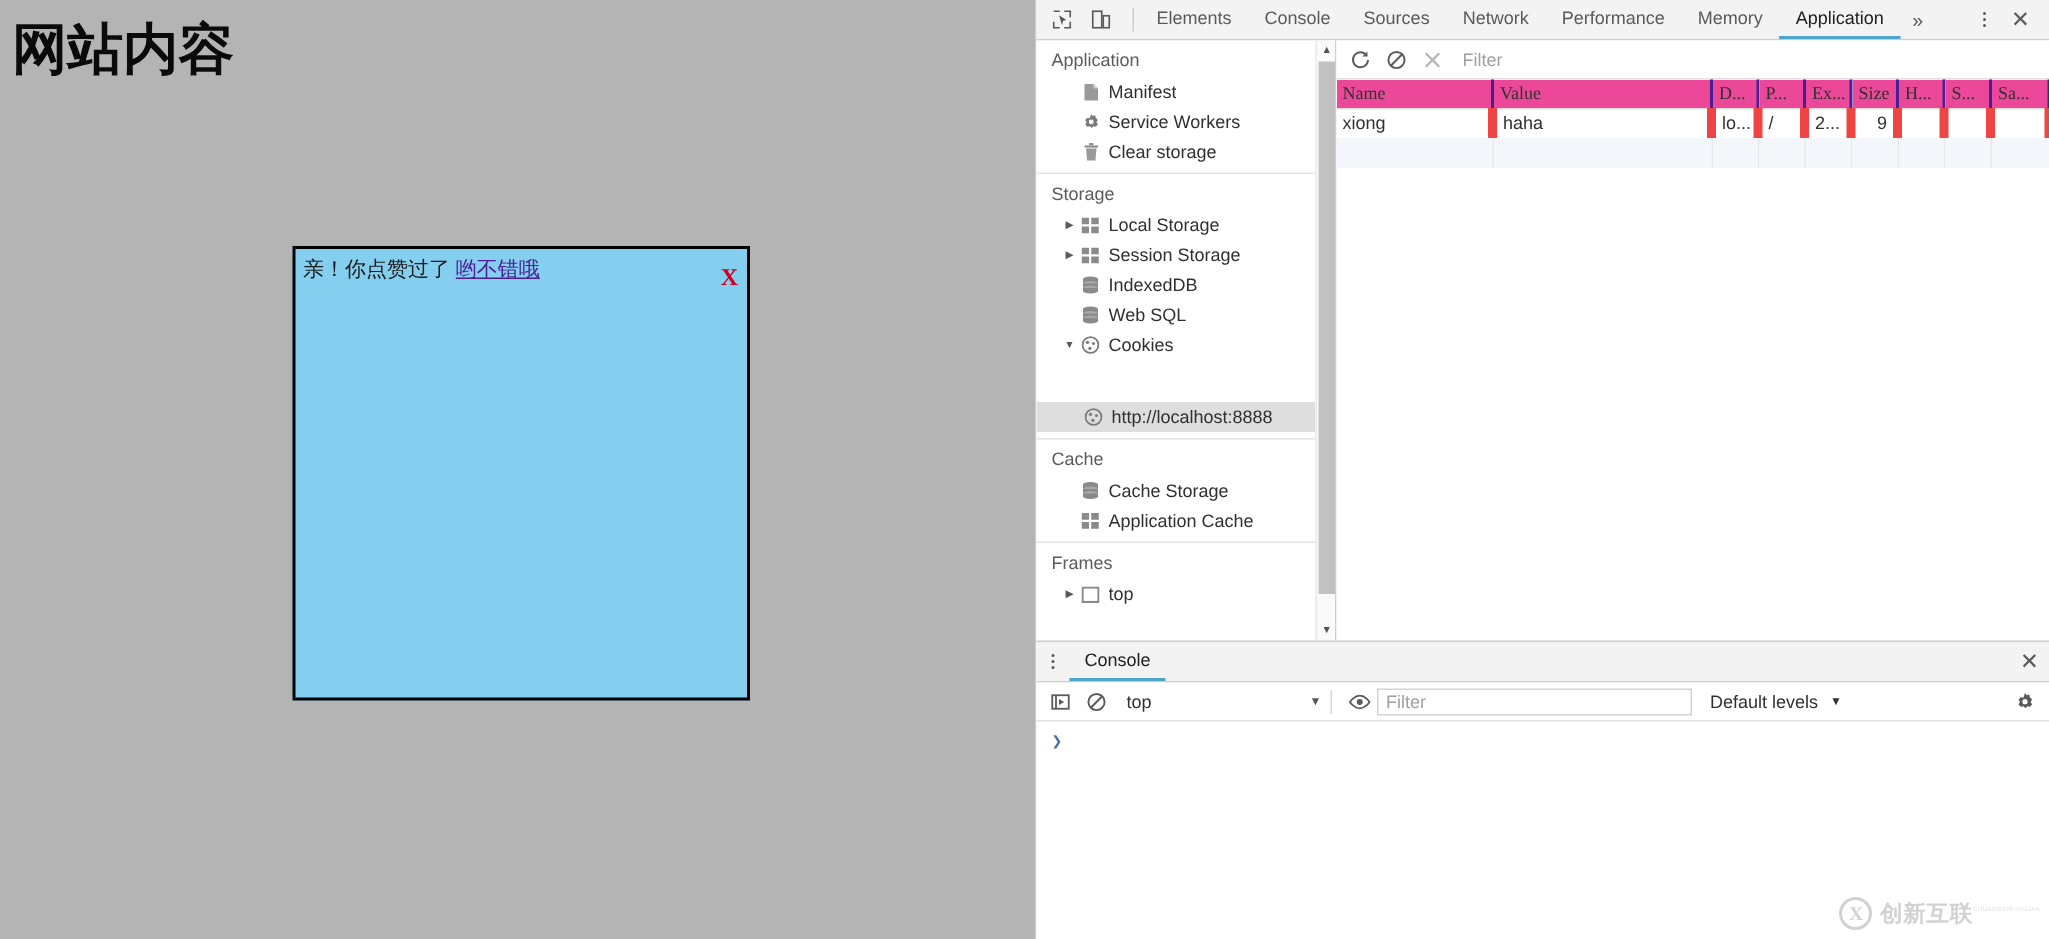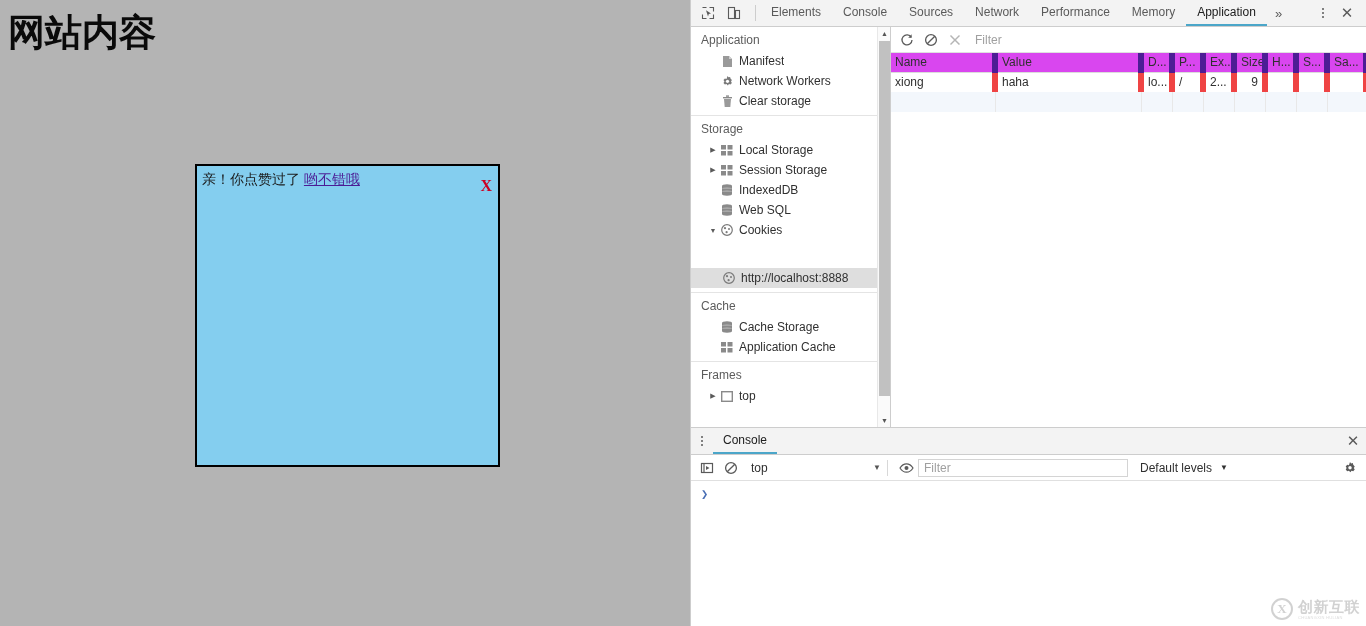--- a/index.html
+++ b/index.html
@@ -170,27 +170,27 @@
   }
   .ck-filter {
     flex: 1; margin-left: 8px; font-size: 12px; color: #a0a0a0;
     cursor: text;
   }
   table.ck-table {
     width: 475px; border-collapse: collapse; table-layout: fixed;
     font-size: 12px;
   }
   table.ck-table th {
-    height: 19px; background: #d946ef;
+    height: 19px; background: #ec4899;
     font-weight: normal; text-align: left;
     color: #303030;
-    border-right: 6px solid #4c1d95;
+    border-right: 2px solid #4c1d95;
     border-bottom: 1px solid #dcdcdc;
     padding: 0 4px;
-    overflow: hidden; white-space: nowrap;
+    overflow: hidden; white-space: nowrap; font-family: Liberation Serif, serif;
   }
   table.ck-table td {
     height: 20px;
     border-right: 6px solid #ef4444;
     padding: 0 4px;
     color: #303030;
     overflow: hidden; white-space: nowrap;
   }
   table.ck-table td.num { text-align: right; }
   table.ck-table tr.data-row { background: #ffffff; }
@@ -262,21 +262,21 @@
     opacity: 0.30;
     pointer-events: none;
   }
   .wm-circle {
     width: 22px; height: 22px; border-radius: 50%;
     border: 2px solid #6b6b6b;
     display: flex; align-items: center; justify-content: center;
     font-size: 13px; font-weight: bold; color: #6b6b6b;
     font-family: "Liberation Serif", serif;
   }
-  .wm-text { display: flex; flex-direction: column; line-height: 1; }
+  .wm-text { display: flex; flex-direction: row; line-height: 1; }
   .wm-cn { font-size: 15px; font-weight: bold; color: #6b6b6b; letter-spacing: 0.5px; }
   .wm-en { font-size: 4px; color: #8a8a8a; letter-spacing: 0.3px; margin-top: 2px; }
 </style>
 </head>
 <body>
 
 <div id="root">
 
   <div class="page-viewport">
     <div class="page-title">网站内容</div>
@@ -345,21 +345,21 @@
             <span class="sb-label">Manifest</span>
           </div>
           <div class="sb-item indent1">
             <span class="sb-arrow spacer">▶</span>
             <span class="sb-ico">
               <svg width="13" height="13" viewBox="0 0 13 13">
                   <path d="M6.5 1l1 1.3 1.6-.4.4 1.6L10.9 5 10 6.5l.9 1.5-1.4 1.5-1.6-.4-1 1.3-1.4-1.3-1.6.4L2.5 8 3.4 6.5 2.5 5l1.4-1.5L5.5 3.9z" fill="#7a7a7a"></path>
                   <circle cx="6.5" cy="6.3" r="1.6" fill="#fff"></circle>
                 </svg>
             </span>
-            <span class="sb-label">Network Workers</span>
+            <span class="sb-label">Service Workers</span>
           </div>
           <div class="sb-item indent1">
             <span class="sb-arrow spacer">▶</span>
             <span class="sb-ico">
               <svg width="11" height="13" viewBox="0 0 11 13">
                   <rect x="1" y="2" width="9" height="1.4" fill="#8a8a8a"></rect>
                   <rect x="4" y="0.4" width="3" height="1.4" fill="#8a8a8a"></rect>
                   <path d="M2 4h7l-.7 8H2.7z" fill="#9a9a9a"></path>
                 </svg>
             </span>

